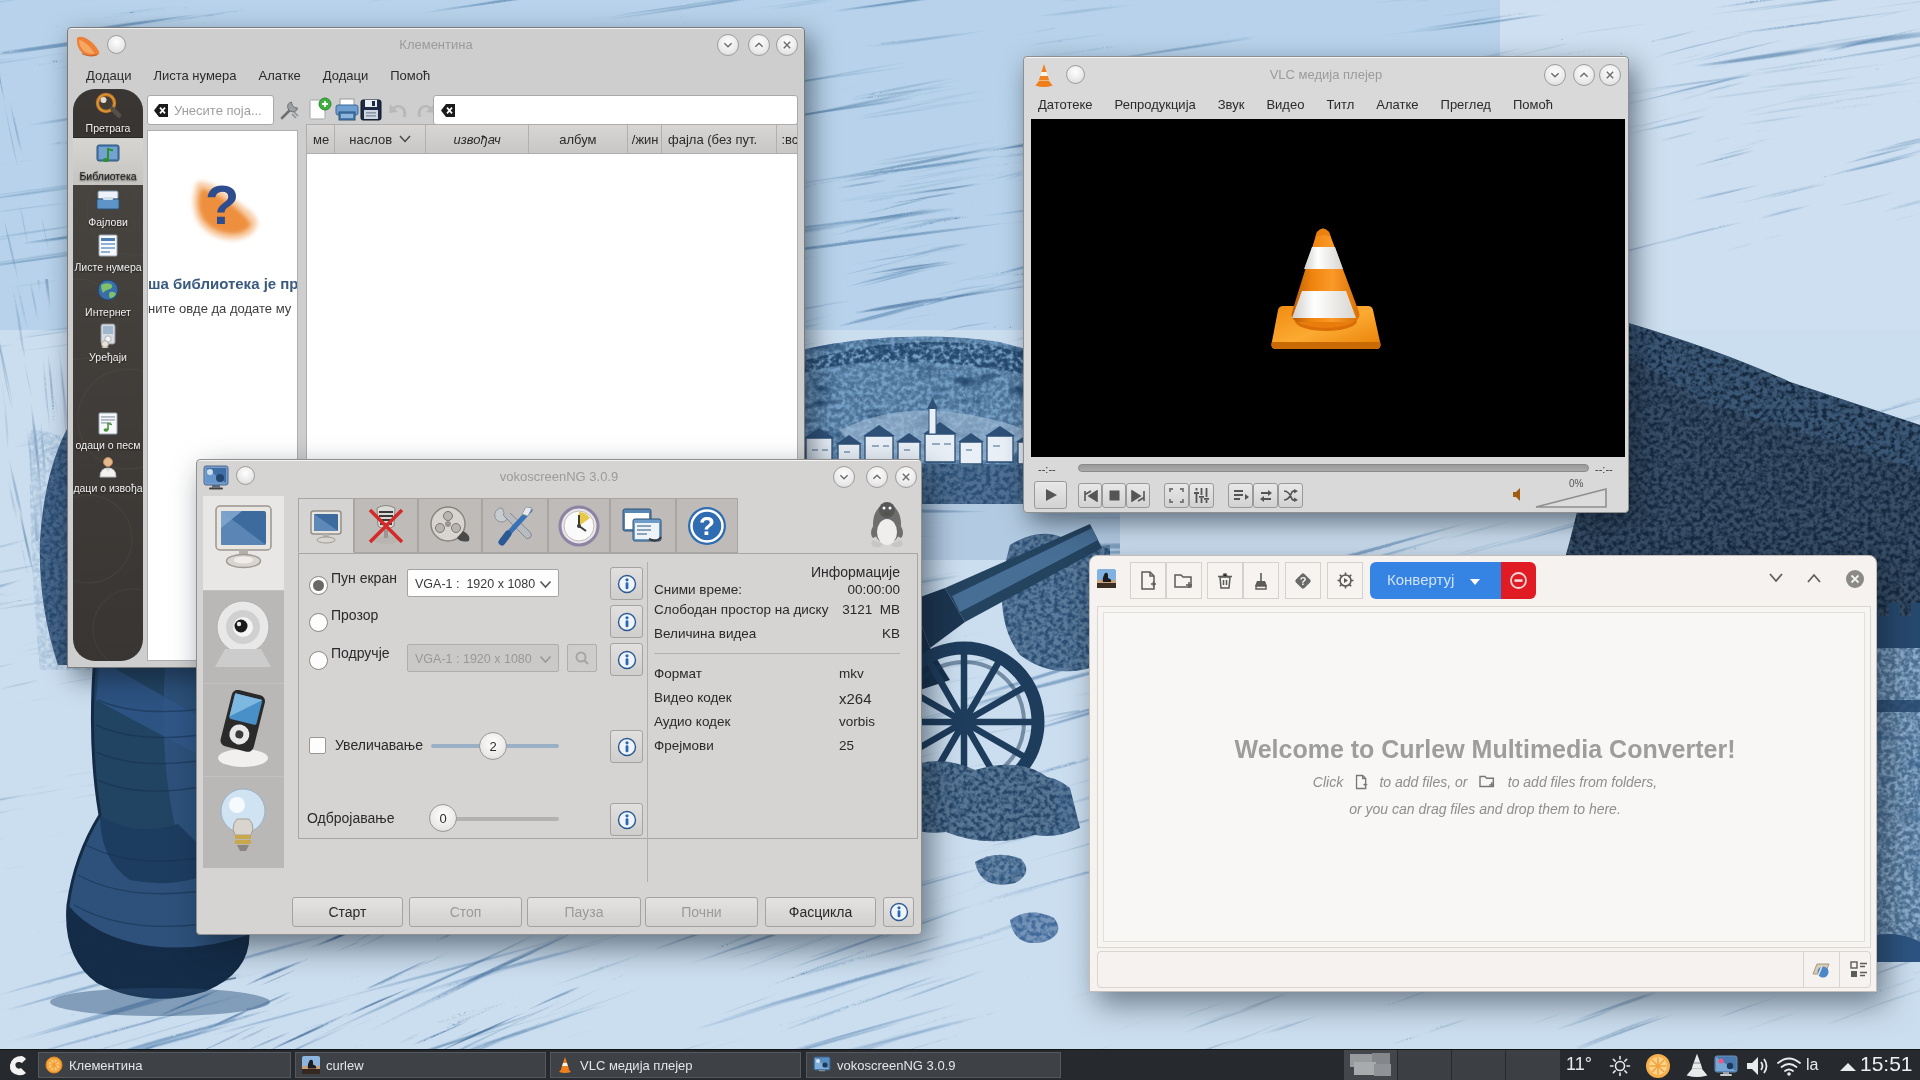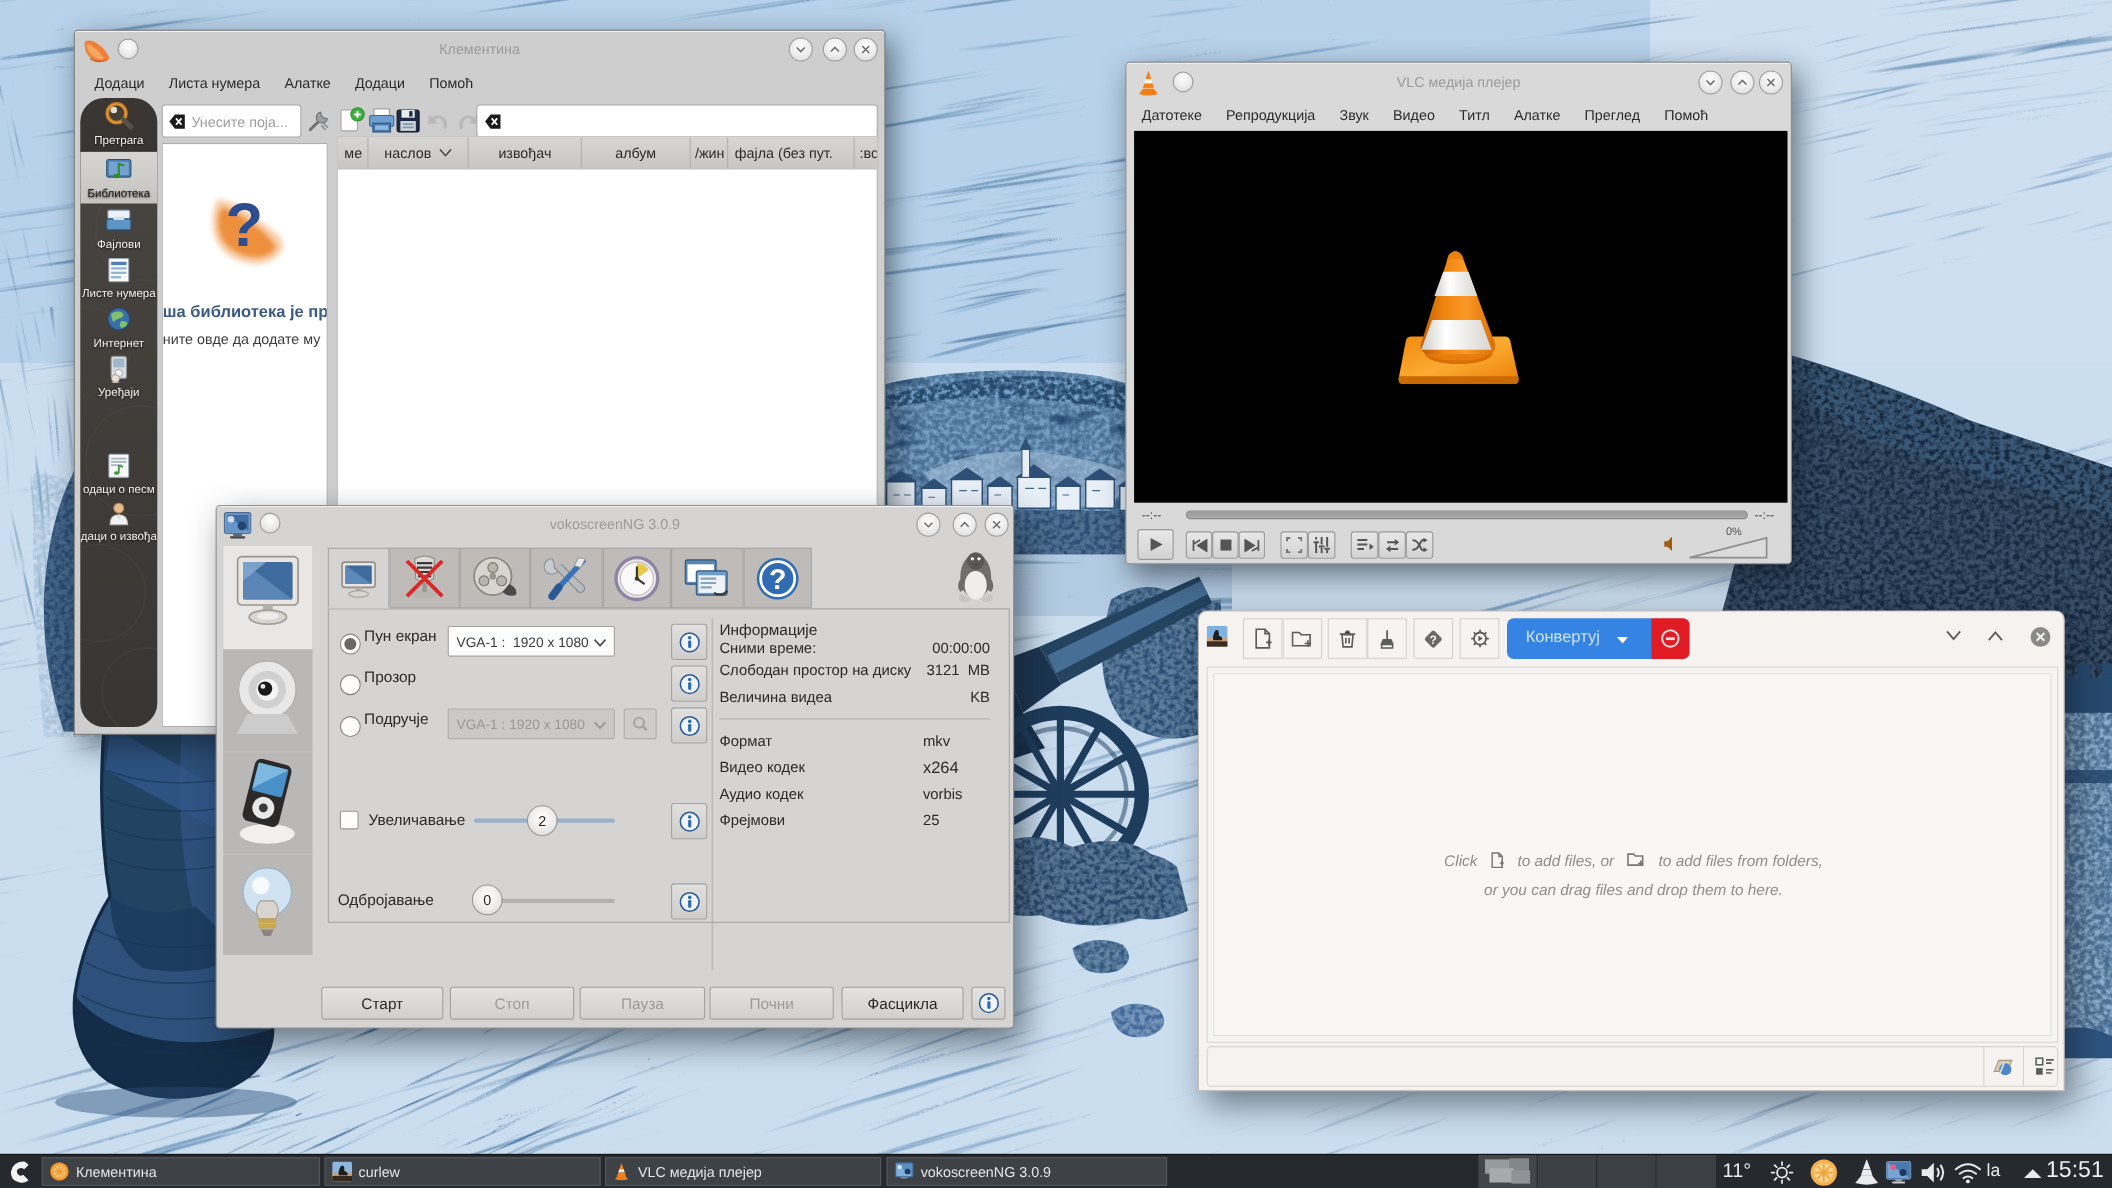--- a/index.html
+++ b/index.html
@@ -393,21 +393,21 @@
     </div>
 
     <div class="abs" style="left:238px;top:96px;width:492px;height:537px;background:#ffffff;border:1px solid #aeaeae;">
       <div class="abs" style="left:0;top:0;width:490px;height:29px;background:linear-gradient(180deg,#d8d6d4,#c9c7c5);border-bottom:1px solid #b0aeac;display:flex;font-size:13px;color:#2b2b2b;">
         <div class="hcell" style="width:29px;">
             <span style="margin-left:6px">ме</span>
           </div>
         <div class="hcell" style="width:93px;justify-content:center;">наслов&nbsp;&nbsp;<svg width="12" height="8" viewBox="0 0 12 8">
               <path d="M1,1 L6,6.5 L11,1" stroke="#444" stroke-width="1.4" fill="none"></path>
             </svg></div>
-        <div class="hcell" style="width:105px;justify-content:center;">извођач</div>
+        <div class="hcell" style="width:105px;justify-content:center;font-style:italic;">извођач</div>
         <div class="hcell" style="width:101px;justify-content:center;">албум</div>
         <div class="hcell" style="width:35px;">
             <span style="margin-left:4px">/жин</span>
           </div>
         <div class="hcell" style="width:118px;">
             <span style="margin-left:6px">фајла (без пут.</span>
           </div>
         <div class="hcell" style="width:20px;border-right:none;">
             <span style="margin-left:4px">:вс</span>
           </div>
@@ -769,21 +769,21 @@
       <div class="abs" style="left:132px;top:263px;width:128px;height:4px;background:#b4b2b0;border-radius:2px;"></div>
       <div class="abs" style="left:130px;top:250px;width:28px;height:28px;border-radius:50%;background:radial-gradient(circle at 50% 38%,#ffffff,#eceae8 60%,#d8d6d4);border:1px solid #9a9896;text-align:center;line-height:28px;font-size:13px;color:#2a2a2a;">0</div>
       <div class="vinfo abs" style="left:311px;top:249px;">
           <svg width="20" height="20" viewBox="0 0 20 20">
             <circle cx="10" cy="10" r="8.5" fill="#eef4fa" stroke="#2a5a94" stroke-width="1.4"></circle>
             <circle cx="10" cy="5.8" r="1.6" fill="#2a68b0"></circle>
             <rect x="8.6" y="8.2" width="2.8" height="7" rx="1.2" fill="#2a68b0"></rect>
           </svg>
         </div>
 
-      <div class="abs" style="left:355px;top:10px;font-size:14px;color:#2a2a2a;width:246px;text-align:left;">Информације</div>
+      <div class="abs" style="left:355px;top:10px;font-size:14px;color:#2a2a2a;width:246px;text-align:right;">Информације</div>
       <div class="abs" style="left:355px;top:28px;font-size:13.5px;color:#2a2a2a;">Сними време:</div>
         <div class="abs" style="left:355px;top:28px;width:246px;text-align:right;font-size:13.5px;color:#2a2a2a;">00:00:00</div>
       <div class="abs" style="left:355px;top:48px;font-size:13.5px;color:#2a2a2a;">Слободан простор на диску</div>
         <div class="abs" style="left:355px;top:48px;width:246px;text-align:right;font-size:13.5px;color:#2a2a2a;">3121&nbsp; MB</div>
       <div class="abs" style="left:355px;top:72px;font-size:13.5px;color:#2a2a2a;">Величина видеа</div>
         <div class="abs" style="left:355px;top:72px;width:246px;text-align:right;font-size:13.5px;color:#2a2a2a;">KB</div>
       <div class="abs" style="left:355px;top:99px;width:246px;height:1px;background:#b2afac;"></div>
       <div class="abs" style="left:355px;top:112px;font-size:13.5px;color:#2a2a2a;">Формат</div>
         <div class="abs" style="left:540px;top:112px;font-size:13.5px;color:#2a2a2a;">mkv</div>
       <div class="abs" style="left:355px;top:136px;font-size:13.5px;color:#2a2a2a;">Видео кодек</div>
@@ -872,20 +872,21 @@
     <svg class="abs" style="left:716px;top:16px" width="16" height="12" viewBox="0 0 16 12">
         <path d="M2,10 L8,3 L14,10" stroke="#5c5c5a" stroke-width="1.7" fill="none"></path>
       </svg>
     <svg class="abs" style="left:755px;top:13px" width="20" height="20" viewBox="0 0 20 20">
         <circle cx="10" cy="10" r="9" fill="#8a8a88"></circle>
         <path d="M6.5,6.5 L13.5,13.5 M13.5,6.5 L6.5,13.5" stroke="#f4f2f0" stroke-width="1.8"></path>
       </svg>
 
     <div class="abs" style="left:7px;top:50px;width:774px;height:342px;background:#f7f5f2;border:1px solid #dad6d2;">
       <div class="abs" style="left:5px;top:5px;width:762px;height:330px;background:#f9f7f5;border:1px solid #e3dfdb;"></div>
+      <div class="abs" style="left:0;top:128px;width:774px;text-align:center;font-size:25px;font-weight:bold;color:#9d9d9b;">Welcome to Curlew Multimedia Converter!</div>
       <div class="abs" style="left:0;top:167px;width:774px;text-align:center;font-size:14px;font-style:italic;color:#8e8e8c;">Click &nbsp;&nbsp;<svg width="13" height="16" viewBox="0 0 17 19" style="vertical-align:-3px">
             <path d="M2,1 h8 l4,4 v13 h-12 z M10,1 v4 h4" fill="none" stroke="#777775" stroke-width="1.7"></path>
             <path d="M11,13 h5 M13.5,10.5 v5" stroke="#777775" stroke-width="1.7"></path>
           </svg>&nbsp;&nbsp; to add files, or &nbsp;&nbsp;<svg width="17" height="15" viewBox="0 0 20 18" style="vertical-align:-2px">
             <path d="M1,3 h6 l2,2 h8 v10 h-16 z M12,13 h6 M15,10 v6" fill="none" stroke="#777775" stroke-width="1.7"></path>
           </svg>&nbsp;&nbsp; to add files from folders,</div>
       <div class="abs" style="left:0;top:194px;width:774px;text-align:center;font-size:14px;font-style:italic;color:#8e8e8c;">or you can drag files and drop them to here.</div>
     </div>
 
     <div class="abs" style="left:7px;top:395px;width:774px;height:37px;background:#f5f2ef;border:1px solid #d8d4d0;border-radius:4px;">

